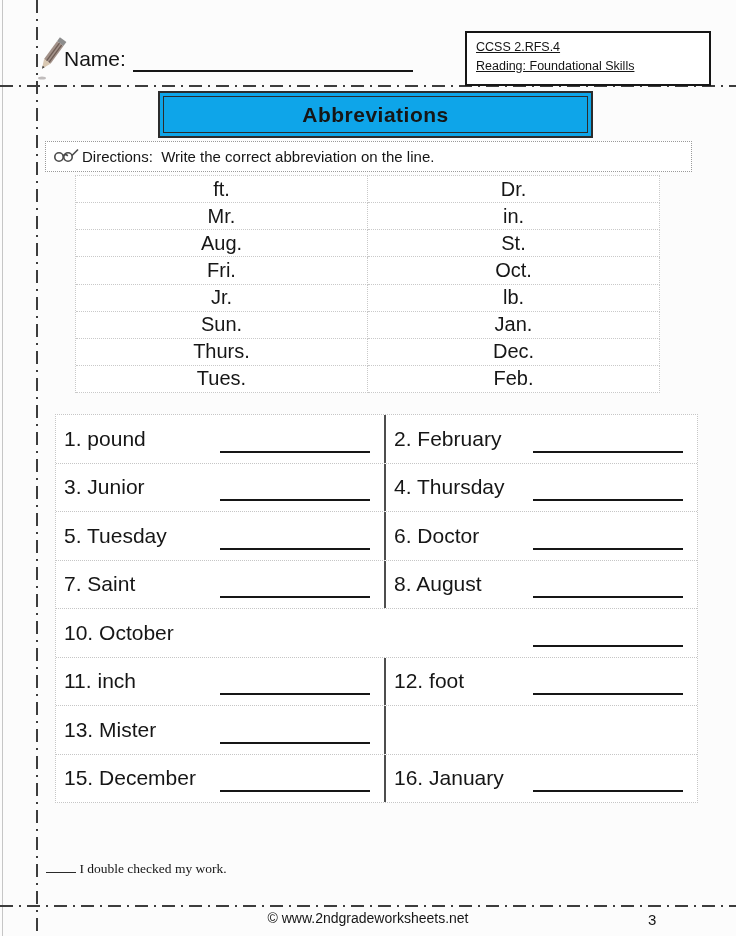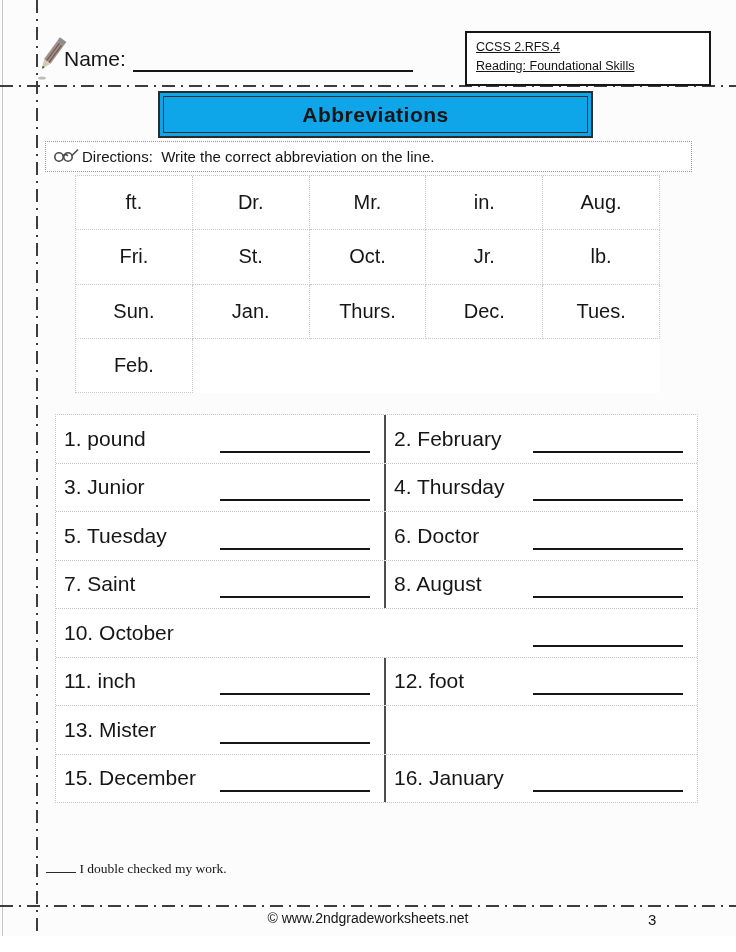--- a/index.html
+++ b/index.html
@@ -48,21 +48,21 @@
 
   .directions-box {
     position:absolute; left:45px; top:141px; width:647px; height:31px;
     border:1px dotted #9a9a9a; background:#fff;
     display:flex; align-items:center; padding-left:7px;
   }
   .directions-text { font-size:15px; white-space:pre-wrap; margin-left:3px; }
 
   .word-bank {
     position:absolute; left:75px; top:175px; width:585px; height:218px;
-    display:grid; grid-template-columns:repeat(5,1fr); grid-auto-rows:1fr;
+    display:grid; grid-template-columns:repeat(2,1fr); grid-auto-rows:1fr;
     border-top:1px dotted #c9c9c9; border-left:1px dotted #c9c9c9; background:#fff;
   }
   .wb-cell {
     border-right:1px dotted #c9c9c9; border-bottom:1px dotted #c9c9c9;
     display:flex; align-items:center; justify-content:center; font-size:20px;
   }
 
   .questions-table {
     position:absolute; left:55px; top:414px; width:643px; height:389px;
     display:flex; flex-direction:column;
@@ -133,22 +133,22 @@
     </span>
     <span class="directions-text">Directions:  Write the correct abbreviation on the line.</span>
   </div>
 
   <div class="word-bank">
       <div class="wb-cell">ft.</div>
       <div class="wb-cell">Dr.</div>
       <div class="wb-cell">Mr.</div>
       <div class="wb-cell">in.</div>
       <div class="wb-cell">Aug.</div>
+      <div class="wb-cell">St.</div>
       <div class="wb-cell">Fri.</div>
-      <div class="wb-cell">St.</div>
       <div class="wb-cell">Oct.</div>
       <div class="wb-cell">Jr.</div>
       <div class="wb-cell">lb.</div>
       <div class="wb-cell">Sun.</div>
       <div class="wb-cell">Jan.</div>
       <div class="wb-cell">Thurs.</div>
       <div class="wb-cell">Dec.</div>
       <div class="wb-cell">Tues.</div>
       <div class="wb-cell">Feb.</div>
     </div>

